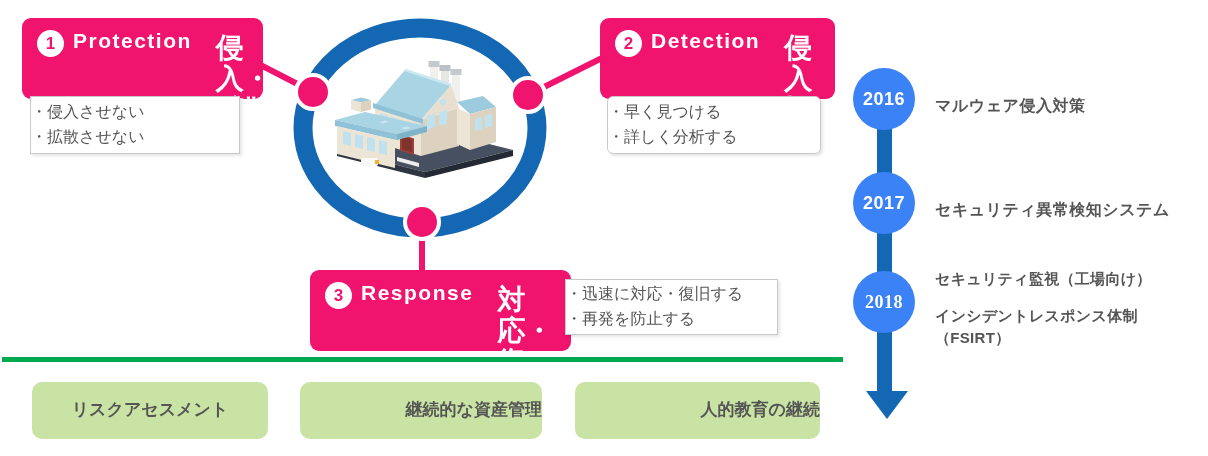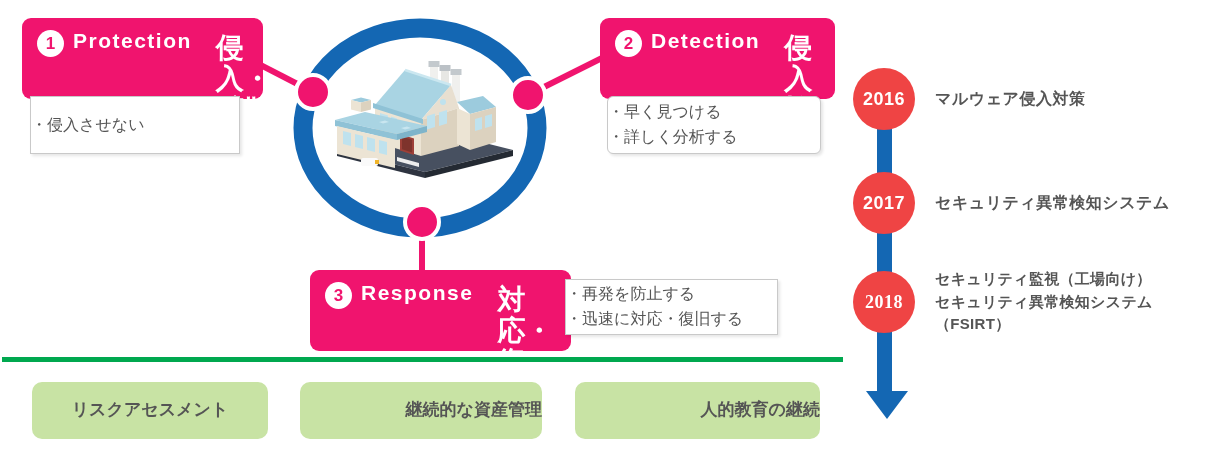--- a/index.html
+++ b/index.html
@@ -35,28 +35,28 @@
     display:flex;flex-direction:column;align-items:center;justify-content:center;
   }
   .foundation-line{display:block;font-size:17px;font-weight:bold;color:#555;line-height:1.35;text-align:center;}
   
   .tl-shaft{position:absolute;z-index:2;left:877px;top:100px;width:15px;height:292px;background:#1467B3;}
   .tl-arrow{
     position:absolute;z-index:2;left:866px;top:391px;width:0;height:0;
     border-left:21px solid transparent;border-right:21px solid transparent;border-top:28px solid #1467B3;
   }
   .tl-circle{
-    position:absolute;z-index:3;left:853px;width:62px;height:62px;border-radius:50%;background:#ef4444;
+    position:absolute;z-index:3;left:853px;width:62px;height:62px;border-radius:50%;background:#3b82f6;
     color:#fff;font-weight:bold;font-size:18px;letter-spacing:0.5px;
     display:flex;align-items:center;justify-content:center;
   }
   .tl-label{
     position:absolute;z-index:2;left:935px;height:62px;display:flex;flex-direction:column;justify-content:center;
   }
-  .tl-label span{display:block;font-size:16px;font-weight:bold;color:#555;letter-spacing:0.5px;line-height:1.5;}
+  .tl-label span{display:block;font-size:16px;font-weight:bold;color:#555;letter-spacing:0.5px;line-height:1.5;margin-top:14px;}
   .tl-label.two span{font-size:15px;letter-spacing:0.3px;}
 </style>
 </head>
 <body>
 
 <div id="canvas">
 
   <svg id="ring-svg" width="1208" height="456" viewBox="0 0 1208 456">
 
     <ellipse cx="420" cy="128" rx="117" ry="100" fill="none" stroke="#1467B3" stroke-width="19"></ellipse>
@@ -128,20 +128,21 @@
   <div class="step-box" style="left:22px;top:18px;width:226px;height:70px;">
     <div class="step-badge">1</div>
     <div class="step-text">
       <span class="step-en">Protection</span>
       <span class="step-jp">侵入・拡散防止</span>
     </div>
   </div>
   <div class="note-box" style="left:30px;top:96px;width:208px;height:56px;">
     <div class="note-inner">
       <span class="note-line">・侵入させない</span>
+      <span class="note-line">・拡散させない</span>
     </div>
   </div>
 
   <div class="step-box" style="left:600px;top:18px;width:220px;height:70px;">
     <div class="step-badge">2</div>
     <div class="step-text">
       <span class="step-en">Detection</span>
       <span class="step-jp">侵入検知</span>
     </div>
   </div>
@@ -154,22 +155,22 @@
 
   <div class="step-box" style="left:310px;top:270px;width:246px;height:70px;">
     <div class="step-badge">3</div>
     <div class="step-text">
       <span class="step-en">Response</span>
       <span class="step-jp">対応・復旧・再発防止</span>
     </div>
   </div>
   <div class="note-box" style="left:565px;top:279px;width:211px;height:54px;">
     <div class="note-inner">
+      <span class="note-line">・迅速に対応・復旧する</span>
       <span class="note-line">・再発を防止する</span>
-      <span class="note-line">・迅速に対応・復旧する</span>
     </div>
   </div>
 
   <div class="foundation-divider" style="left:2px;top:357px;width:841px;height:5px;"></div>
 
   <div class="foundation-box" style="left:32px;width:236px;">
     <span class="foundation-line">リスクアセスメント</span>
   </div>
   <div class="foundation-box" style="left:300px;width:242px;align-items:flex-end;">
     <span class="foundation-line">継続的な資産管理</span>
@@ -187,16 +188,16 @@
   </div>
 
   <div class="tl-circle" style="top:172px;">2017</div>
   <div class="tl-label" style="top:172px;">
     <span>セキュリティ異常検知システム</span>
   </div>
 
   <div class="tl-circle" style="top:271px;font-family:Liberation Serif, serif;">2018</div>
   <div class="tl-label two" style="top:271px;">
     <span>セキュリティ監視（工場向け）</span>
-    <span>セキュリティ異常検知システム（FSIRT）</span>
+    <span>インシデントレスポンス体制（FSIRT）</span>
   </div>
 
 </div>
 
 </body></html>

